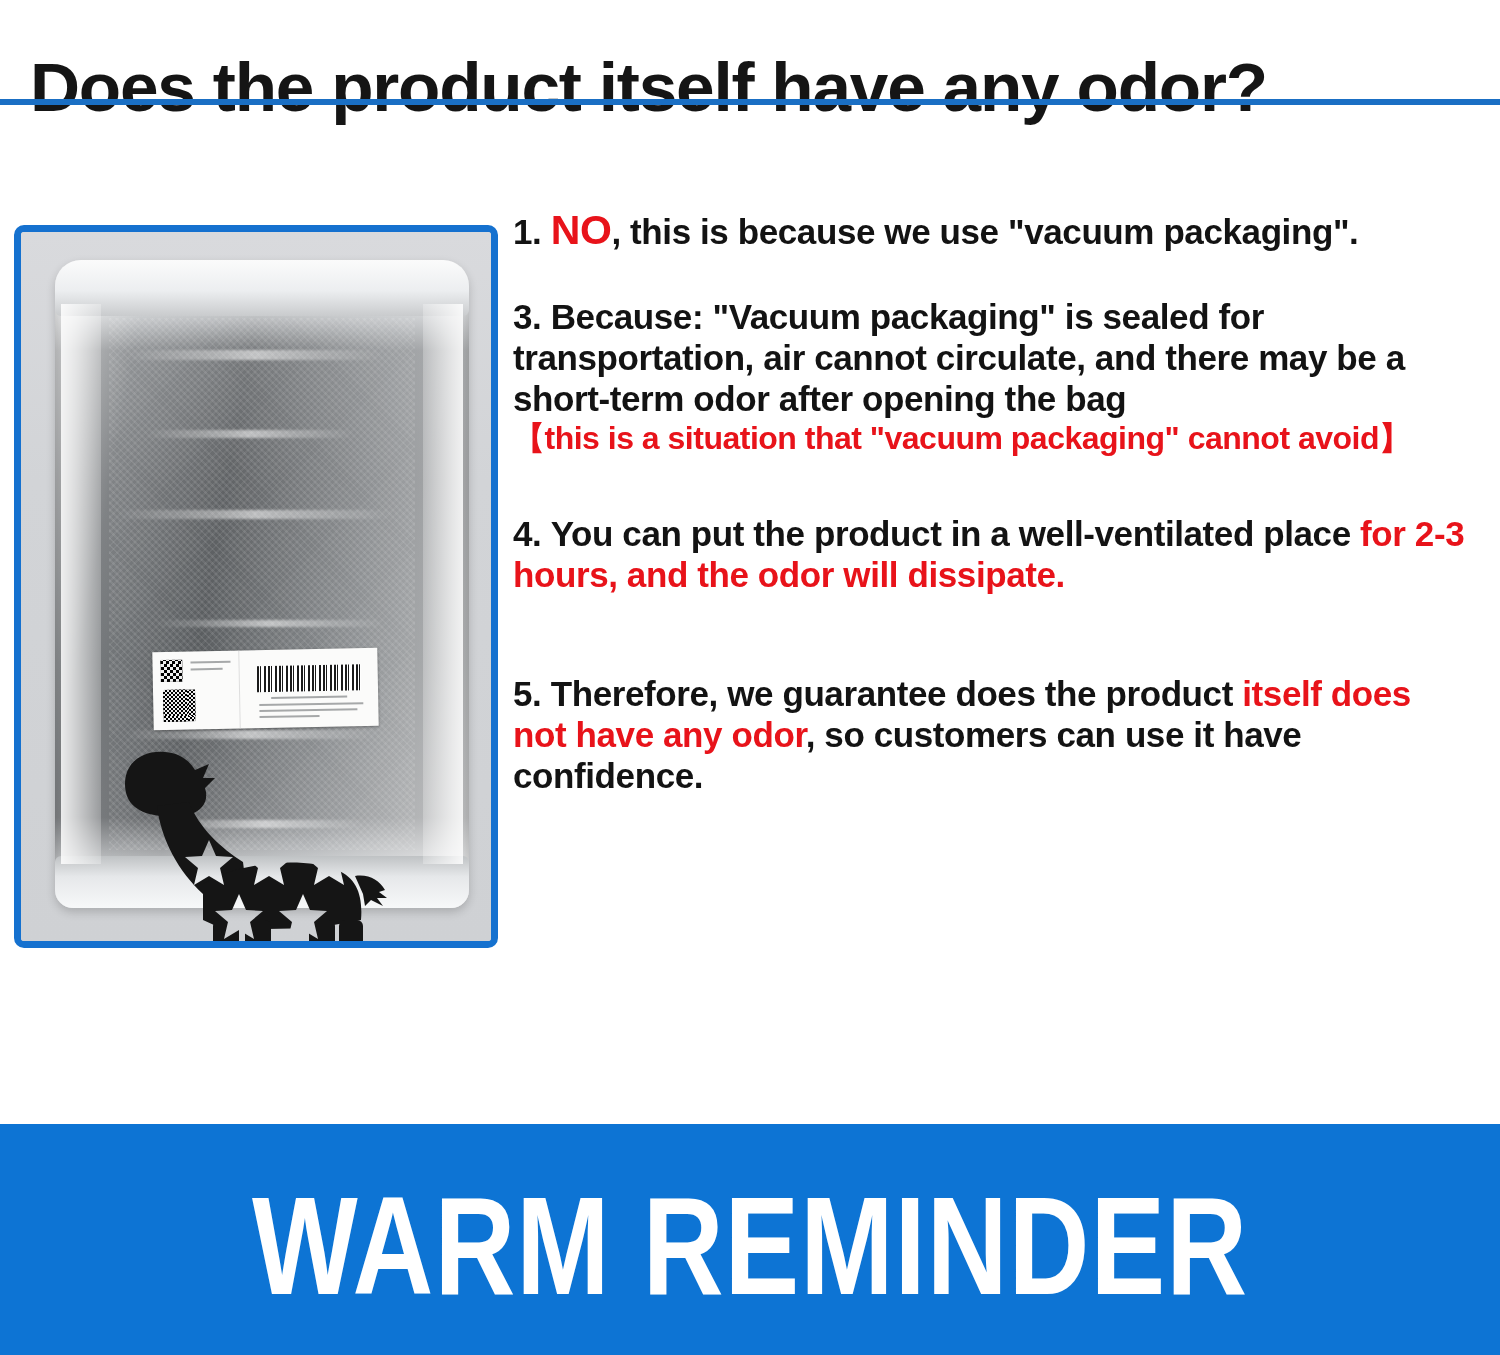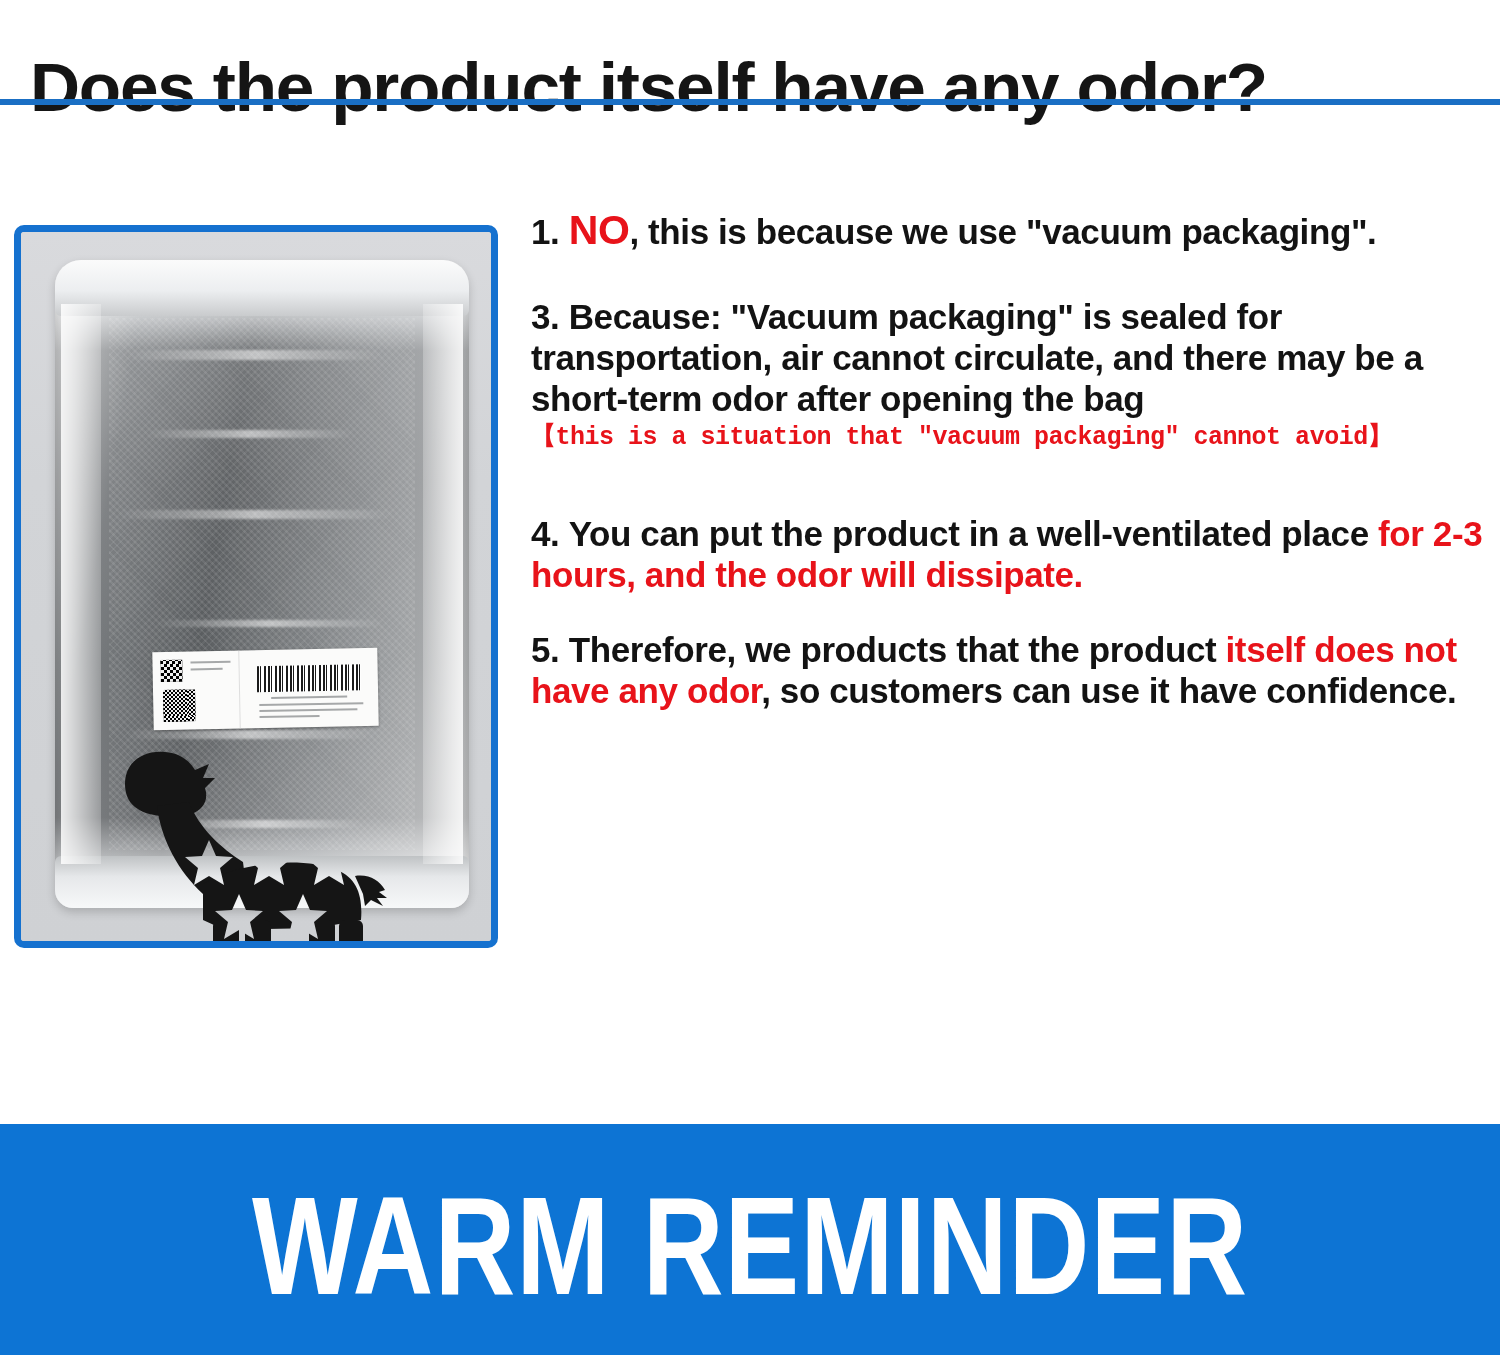--- a/index.html
+++ b/index.html
@@ -173,51 +173,50 @@
     font-weight: 700;
     font-size: 41px;
     color: #151515;
     letter-spacing: 1px;
     opacity: .92;
   }
 
   
   .copy {
     position: absolute;
-    left: 531px;
+    left: 513px;
     top: 210px;
     width: 952px;
   }
   .para {
     font-family: "Liberation Sans", sans-serif;
     font-weight: 700;
     font-size: 35px;
     line-height: 41px;
     color: #131313;
     margin: 0 0 38px 0;
     letter-spacing: -0.4px;
   }
   .para.p1 { margin-bottom: 44px; }
   .para.p2 { margin-bottom: 40px; }
   .para.p3 { margin-bottom: 56px; }
-  .para.p4 { margin-bottom: 34px; }
+  .para.p4 { margin-bottom: 78px; }
   .para.p5 { margin-bottom: 0; }
   .red { color: #e8131a; }
   .no-word {
     color: #e8131a;
     font-size: 41px;
     font-weight: 700;
   }
   .bracket-line {
     display: block;
     color: #e8131a;
-    font-size: 25px;
+    font-size: 32px;
     line-height: 38px;
     letter-spacing: -0.5px;
-    font-family: Liberation Mono, monospace;
   }
 
   
   .banner {
     position: absolute;
     left: 0;
     top: 1124px;
     width: 1500px;
     height: 231px;
     background: #0d74d4;
@@ -313,18 +312,18 @@
 
 <div class="copy">
 
   <p class="para p1"><span>1.</span>&nbsp;<span class="no-word">NO</span><span>,</span>&nbsp;<span>this is because we use "vacuum packaging".</span></p>
 
 
   <p class="para p3"><span>3.</span>&nbsp;<span>Because: "Vacuum packaging" is sealed for transportation, air cannot circulate, and there may be a short-term odor after opening the bag</span><span class="bracket-line">【this is a situation that "vacuum packaging" cannot avoid】</span></p>
 
   <p class="para p4"><span>4.</span>&nbsp;<span>You can put the product in a well-ventilated place </span><span class="red">for 2-3 hours, and the odor will dissipate.</span></p>
 
-  <p class="para p5"><span>5.</span>&nbsp;<span>Therefore, we products that the product </span><span class="red">itself does not have any odor</span><span>, so customers can use it have confidence.</span></p>
+  <p class="para p5"><span>5.</span>&nbsp;<span>Therefore, we guarantee does the product </span><span class="red">itself does not have any odor</span><span>, so customers can use it have confidence.</span></p>
 
 </div>
 
 <div class="banner"></div>
 <div class="banner-text">WARM REMINDER</div>
 
 </body></html>

